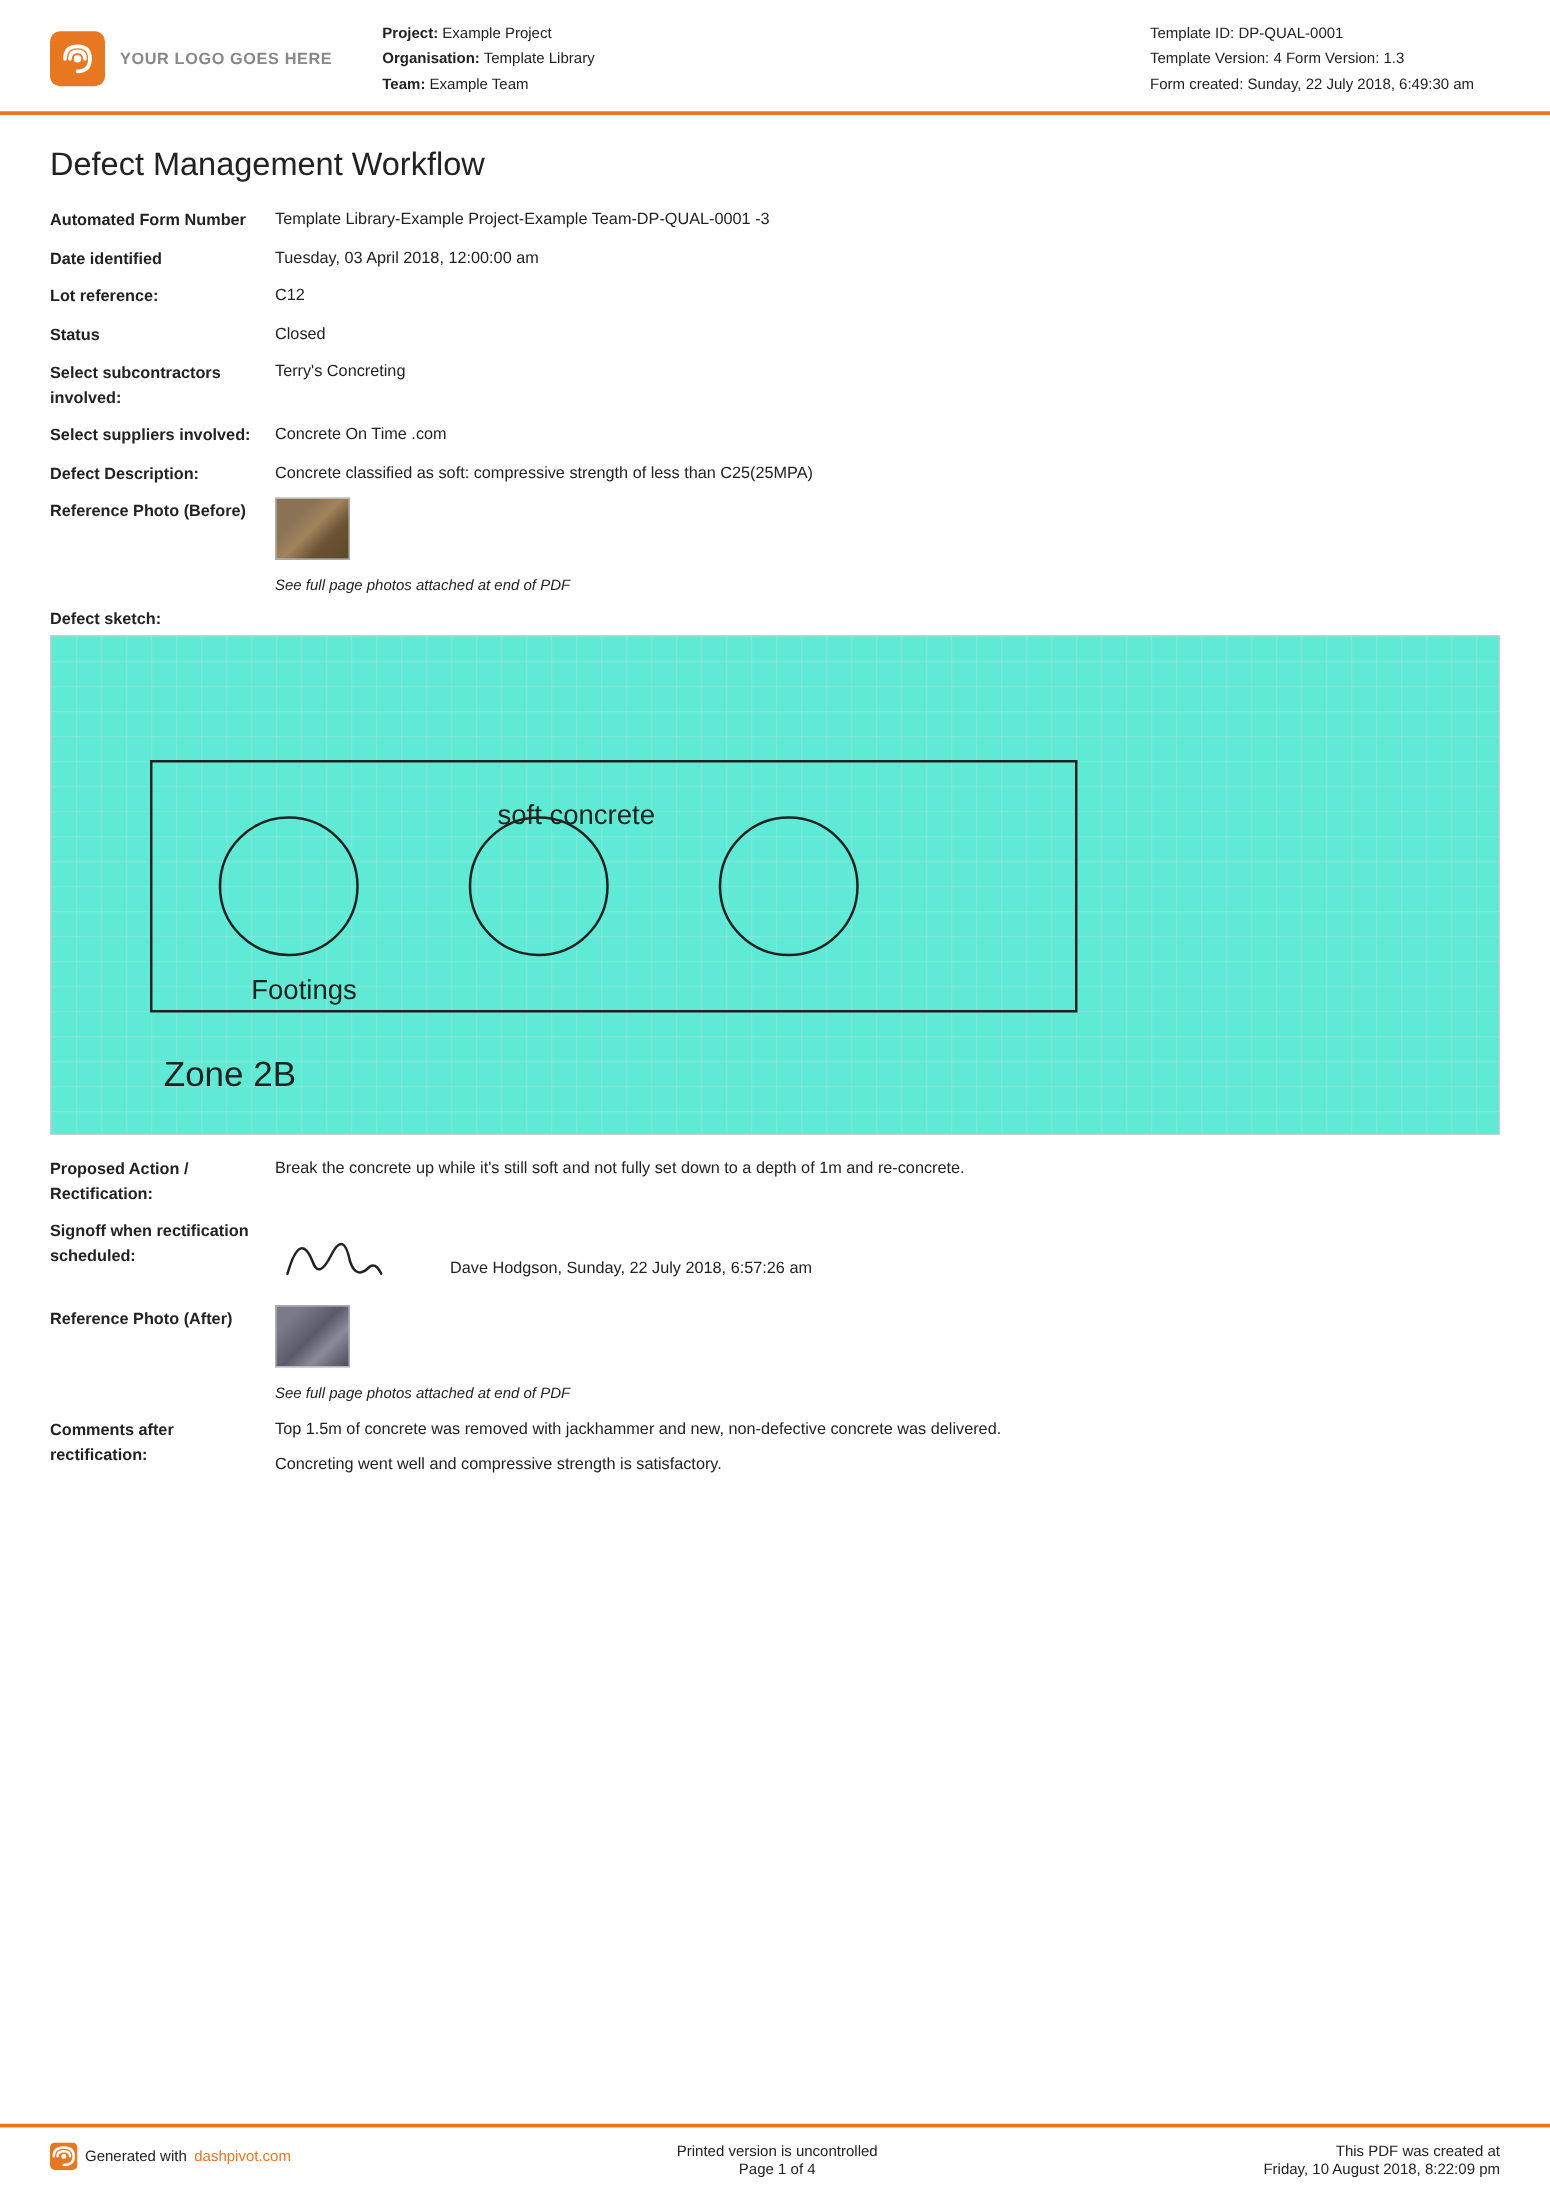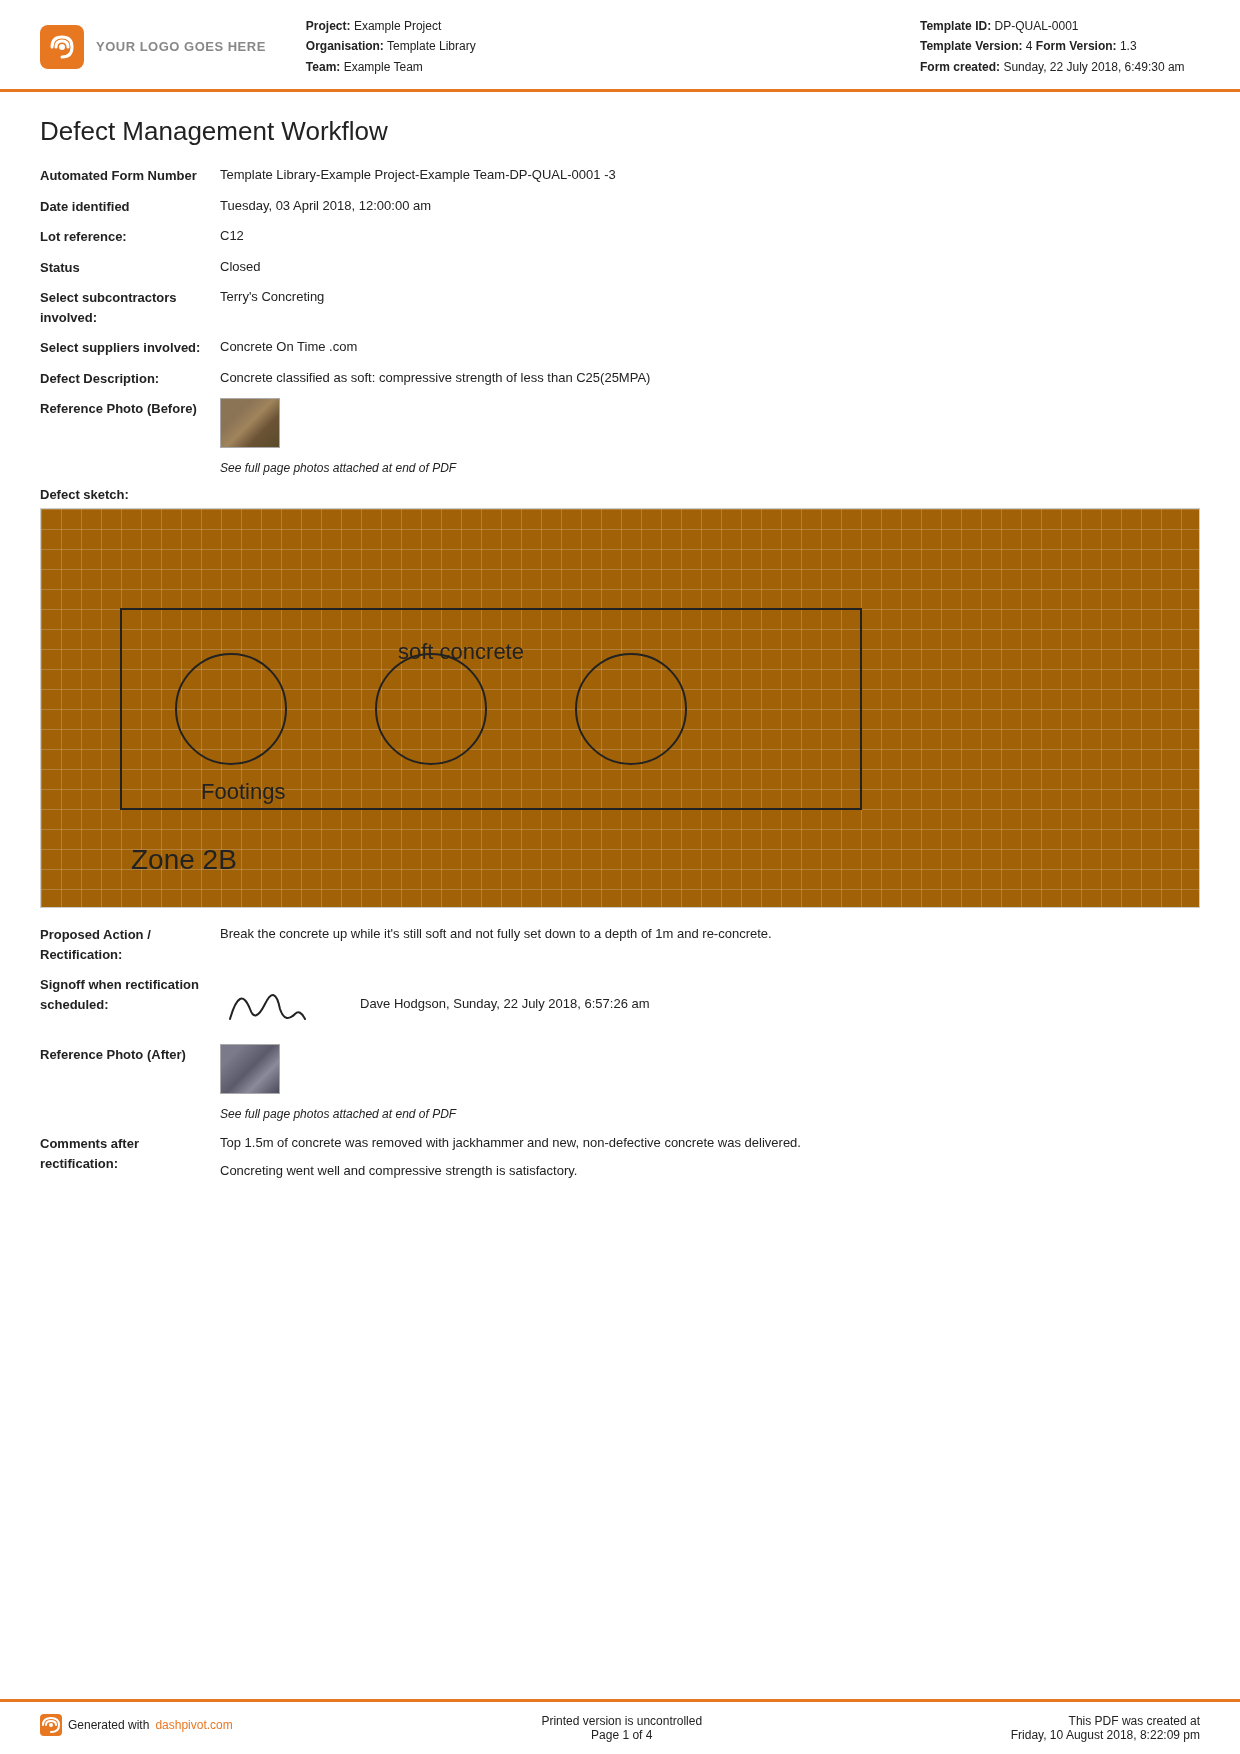--- a/index.html
+++ b/index.html
@@ -59,21 +59,21 @@
       line-height: 1.7;
     }
     .header-meta span.label { font-weight: bold; }
     .header-right {
       font-size: 12px;
       color: #222;
       line-height: 1.7;
       text-align: left;
       min-width: 280px;
     }
-    .header-right span.label { font-weight: bold; }
+    .header-right span.label { font-weight: normal; }
 
     
     .content {
       padding: 24px 40px 24px 40px;
       flex: 1;
       border-radius: 18px;
     }
     .page-title {
       font-size: 26px;
       font-weight: normal;
@@ -105,21 +105,21 @@
       font-weight: bold;
       font-size: 13px;
       margin-bottom: 6px;
       margin-top: 4px;
     }
     .sketch-container {
       border: 1px solid #ccc;
       width: 100%;
       height: 400px;
       position: relative;
-      background: #a16207;
+      background: #5eead4;
       overflow: hidden;
     }
     .sketch-rect {
       fill: none;
       stroke: #222;
       stroke-width: 2;
     }
     .sketch-circle {
       fill: none;
       stroke: #222;
@@ -149,21 +149,21 @@
     }
     .photo-caption {
       font-size: 12px;
       color: #222;
       font-style: italic;
     }
 
     
     .signature-area {
       display: flex;
-      align-items: flex-start;
+      align-items: center;
       gap: 40px;
     }
     .signature-img {
       width: 100px;
       height: 60px;
     }
     .signature-text {
       font-size: 13px;
       padding-top: 20px;
     }

